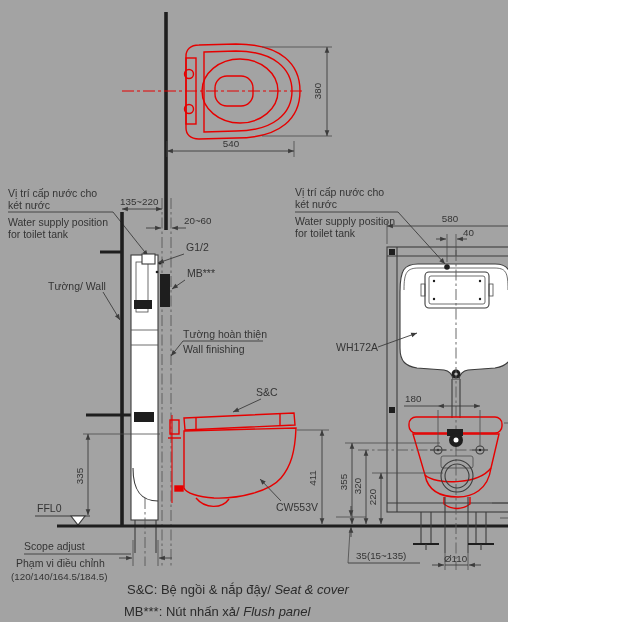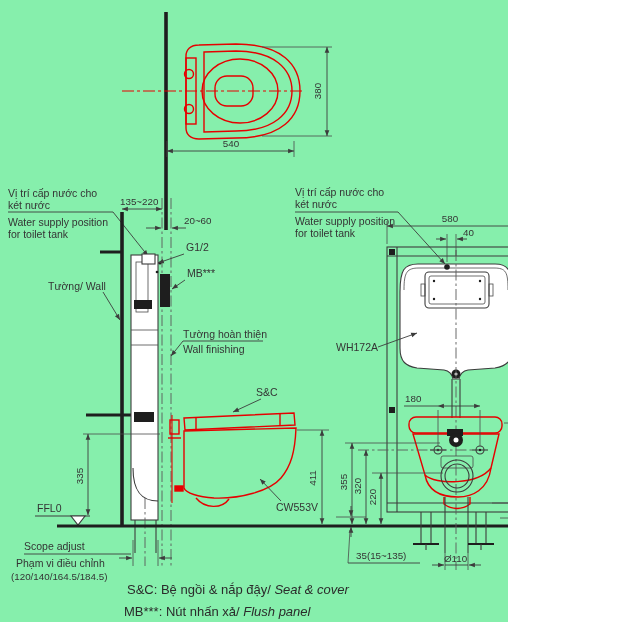--- a/index.html
+++ b/index.html
@@ -1,16 +1,16 @@
 <!DOCTYPE html>
 <html><head>
 <meta charset="utf-8">
 <style>
   html,body{margin:0;padding:0;background:#ffffff;}
-  #canvas{position:relative;width:508px;height:622px;background:#86efac;overflow:hidden;}
+  #canvas{position:relative;width:508px;height:622px;background:#a3a3a3;overflow:hidden;}
   svg text{font-family:"Liberation Sans","DejaVu Sans",sans-serif;fill:#343434;}
   .t10{font-size:9.8px;}
   .t11{font-size:10.5px;}
   .leg{font-size:13px;fill:#2b2b2b;}
   .it{font-style:italic;}
   .ln{stroke:#3c3c3c;stroke-width:1.1;fill:none;}
   .thin{stroke:#4a4a4a;stroke-width:0.8;fill:none;}
   .thk{stroke:#1e1e1e;stroke-width:3.6;fill:none;}
   .flr{stroke:#1e1e1e;stroke-width:3.2;fill:none;}
   .dd{stroke:#5a5a5a;stroke-width:0.9;fill:none;stroke-dasharray:11 3 2.5 3;}

